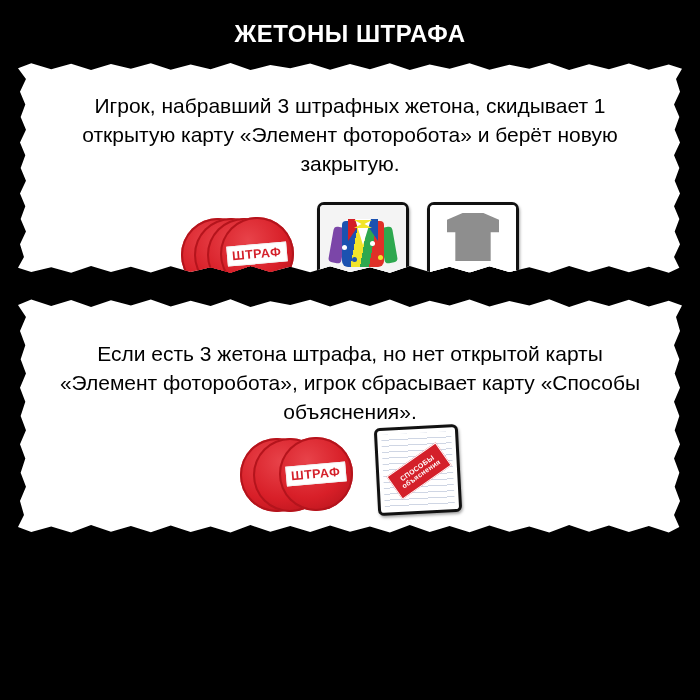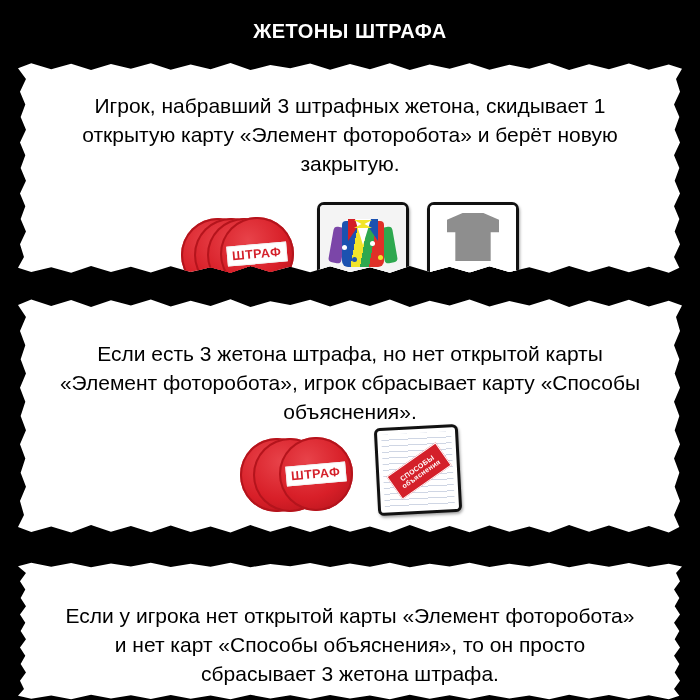--- a/index.html
+++ b/index.html
@@ -19,21 +19,21 @@
     height: 700px;
     background: #000000;
   }
   .title {
     position: absolute;
     top: 20px;
     left: 0;
     width: 700px;
     text-align: center;
     color: #ffffff;
-    font-size: 20px;
+    font-size: 24px;
     font-weight: bold;
     letter-spacing: 0.5px;
     text-transform: uppercase;
   }
 
   
   .panel {
     position: absolute;
     background: #ffffff;
     left: 18px;
@@ -390,17 +390,14 @@
         <div class="note-lines"></div>
         <div class="note-stamp">
           <span>СПОСОБЫ</span>
           <span>объяснения</span>
         </div>
       </div>
 
     </div>
   </div>
 
-  <div class="panel panel-3 torn">
-    <div class="panel-text p3-text">Если у игрока нет открытой карты «Элемент фоторобота» и нет карт «Способы объяснения», то он просто сбрасывает 3 жетона штрафа.</div>
-  </div>
 
 </div>
 
 </body></html>

